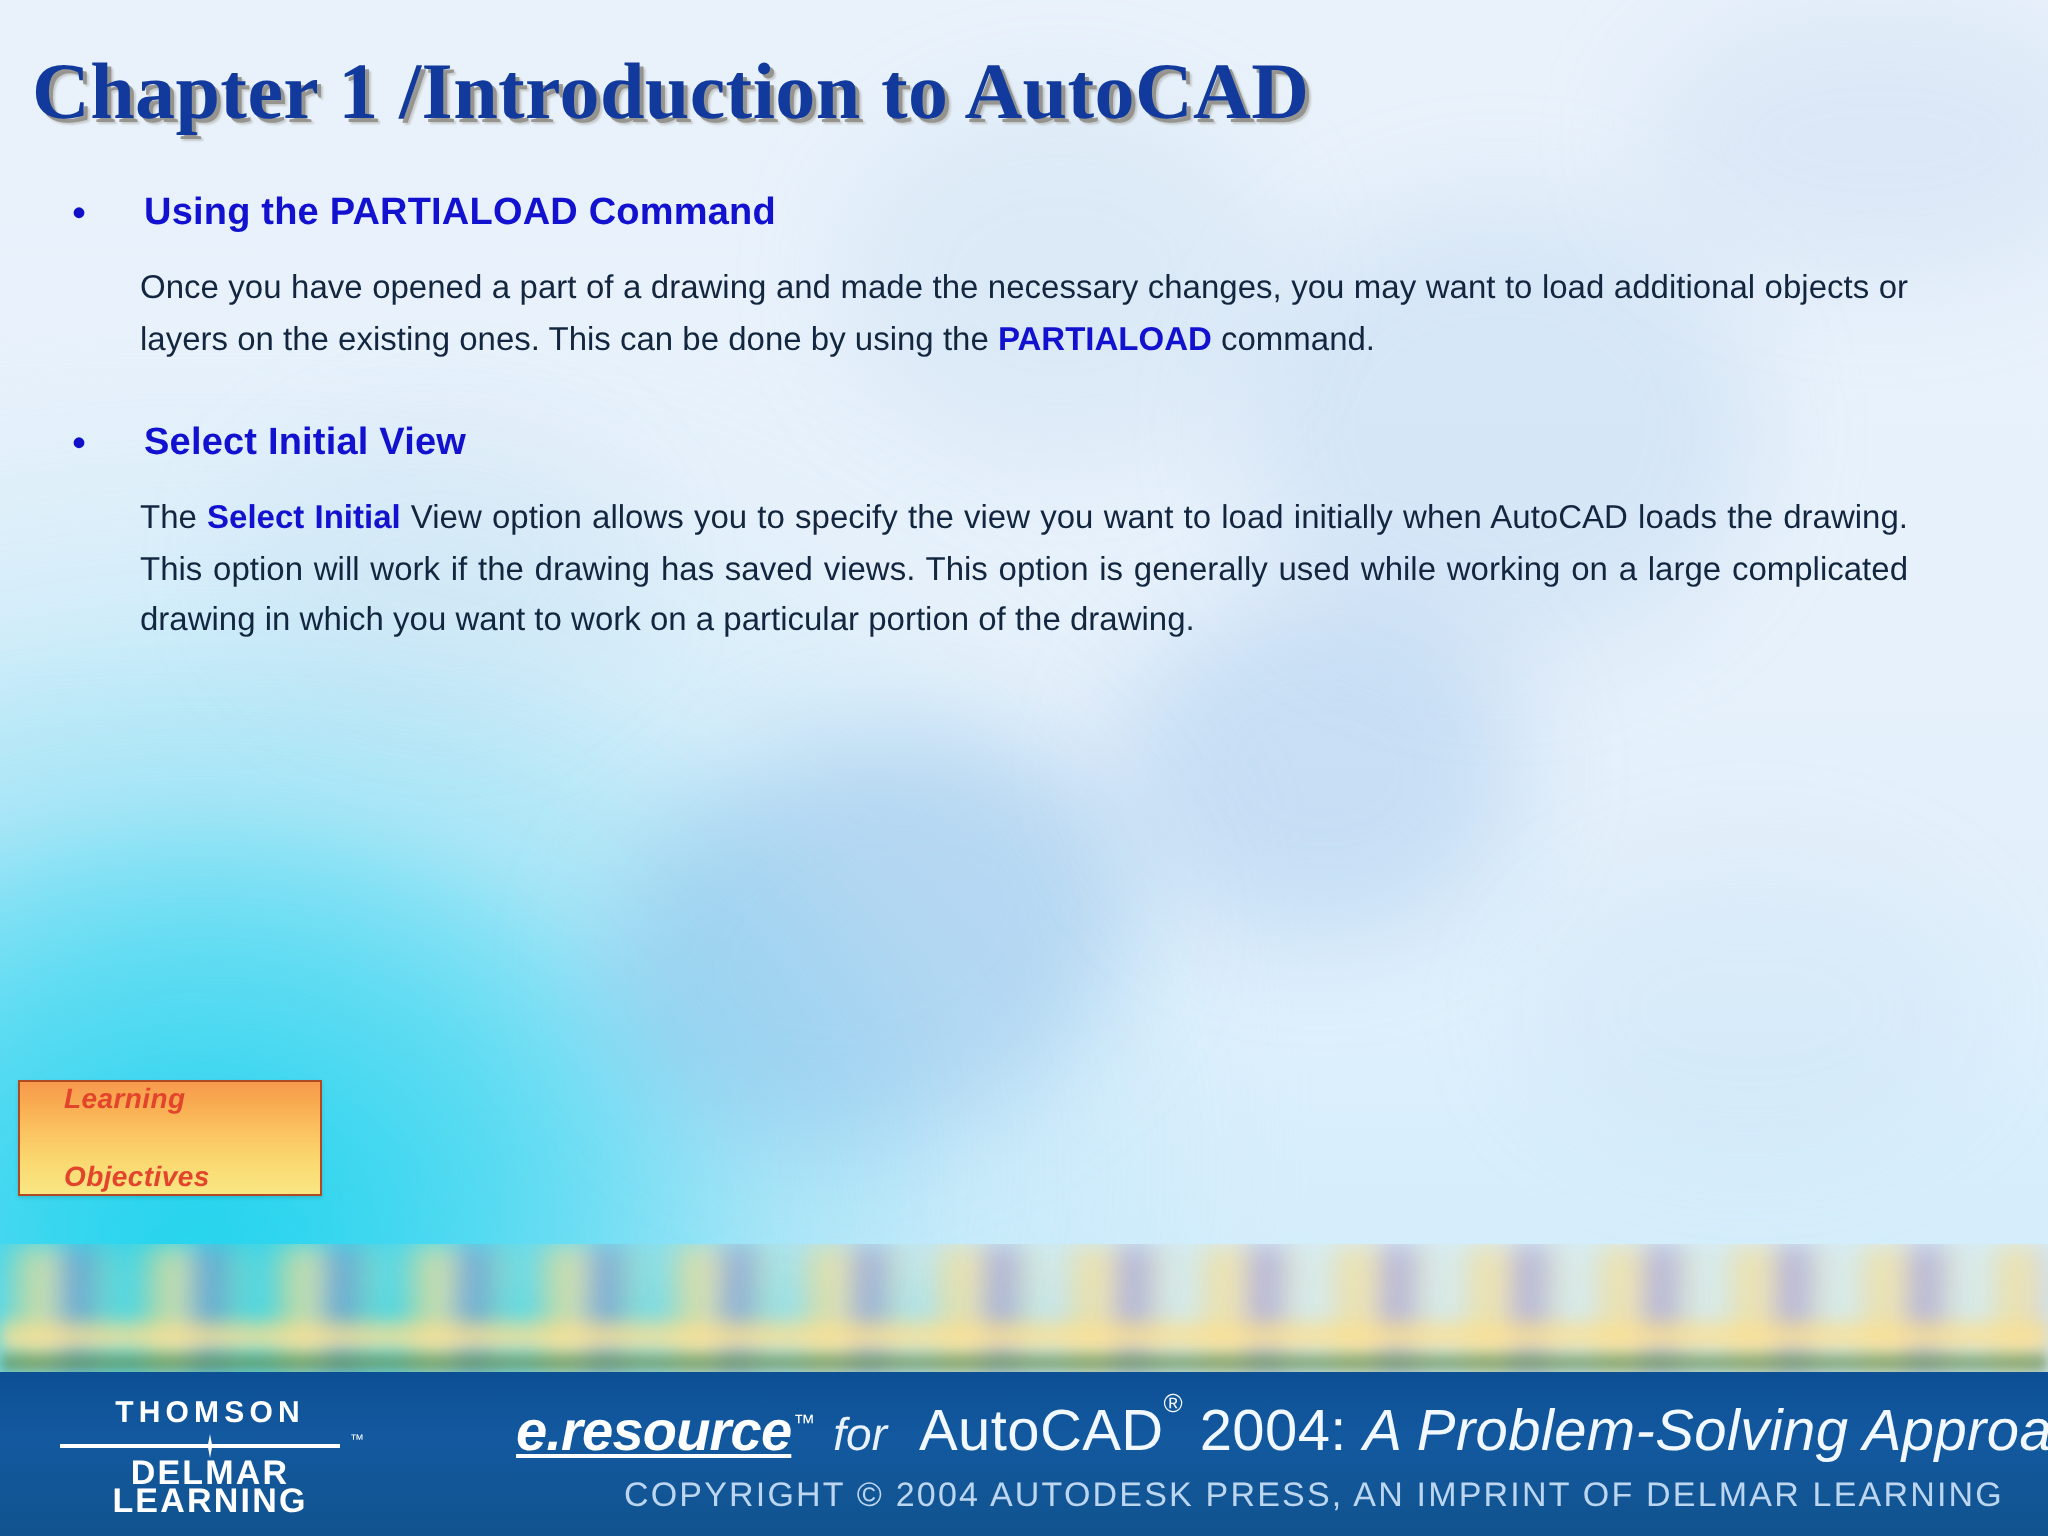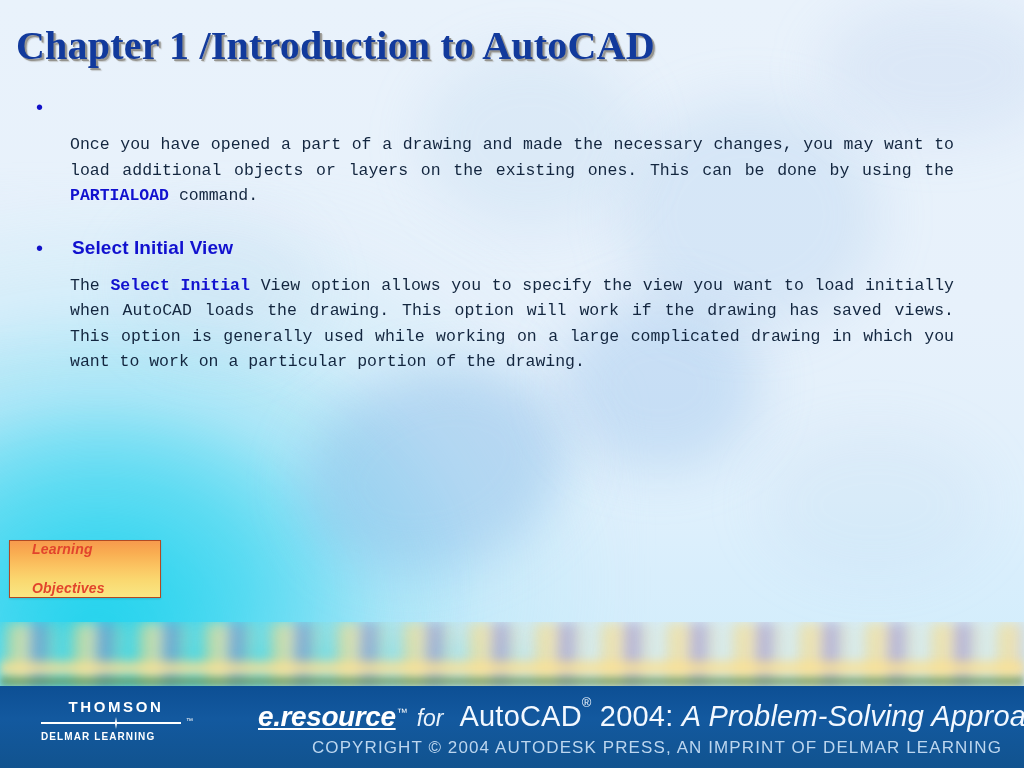--- a/index.html
+++ b/index.html
@@ -184,21 +184,20 @@
     letter-spacing: 0.1px;
   }
 
   .para {
     margin: 14px 0 0 70px;
     width: 884px;
     font-size: 16.5px;
     line-height: 25.5px;
     color: #13263f;
     text-align: justify;
-    font-family: Liberation Mono, monospace;
   }
   .para b { color: #1111cf; font-weight: bold; }
 
   .gap { height: 22px; }
 
   
   .lo-box {
     position: absolute;
     left: 9px;
     top: 540px;
@@ -230,21 +229,21 @@
   .footer {
     position: absolute;
     left: 0;
     bottom: 0;
     width: 1024px;
     height: 82px;
     background: linear-gradient(to bottom, #0d4f94 0%, #13599f 40%, #11538f 100%);
   }
   .thomson {
     position: absolute;
-    left: 41px;
+    left: 30px;
     top: 12px;
     width: 150px;
     color: #ffffff;
   }
   .thomson-top {
     font-size: 15px;
     font-weight: bold;
     letter-spacing: 2.6px;
     text-align: center;
     line-height: 17px;
@@ -271,24 +270,24 @@
     clip-path: polygon(50% 0%, 58% 42%, 100% 50%, 58% 58%, 50% 100%, 42% 58%, 0% 50%, 42% 42%);
   }
   .thomson-rule .tm {
     position: absolute;
     right: -2px;
     top: 0px;
     font-size: 7px;
     line-height: 8px;
   }
   .thomson-bottom {
-    font-size: 10px;
+    font-size: 17px;
     font-weight: bold;
     letter-spacing: 1.1px;
-    text-align: left;
+    text-align: center;
     line-height: 14px;
   }
 
   .title-line {
     position: absolute;
     left: 258px;
     top: 14px;
     display: flex;
     align-items: baseline;
     color: #ffffff;
@@ -364,20 +363,21 @@
     <div class="band-green"></div>
   </div>
 
   <div class="title">Chapter 1 /Introduction to AutoCAD</div>
 
   <div class="content">
 
     <div class="block">
       <div class="heading-row">
         <div class="bullet">•</div>
+        <div class="heading">Using the PARTIALOAD Command</div>
       </div>
       <div class="para"><span>Once you have opened a part of a drawing and made the necessary changes, you may want to load additional objects or layers on the existing ones. This can be done by using the </span><b>PARTIALOAD</b><span> command.</span></div>
     </div>
 
     <div class="gap"></div>
 
     <div class="block">
       <div class="heading-row">
         <div class="bullet">•</div>
         <div class="heading">Select Initial View</div>

